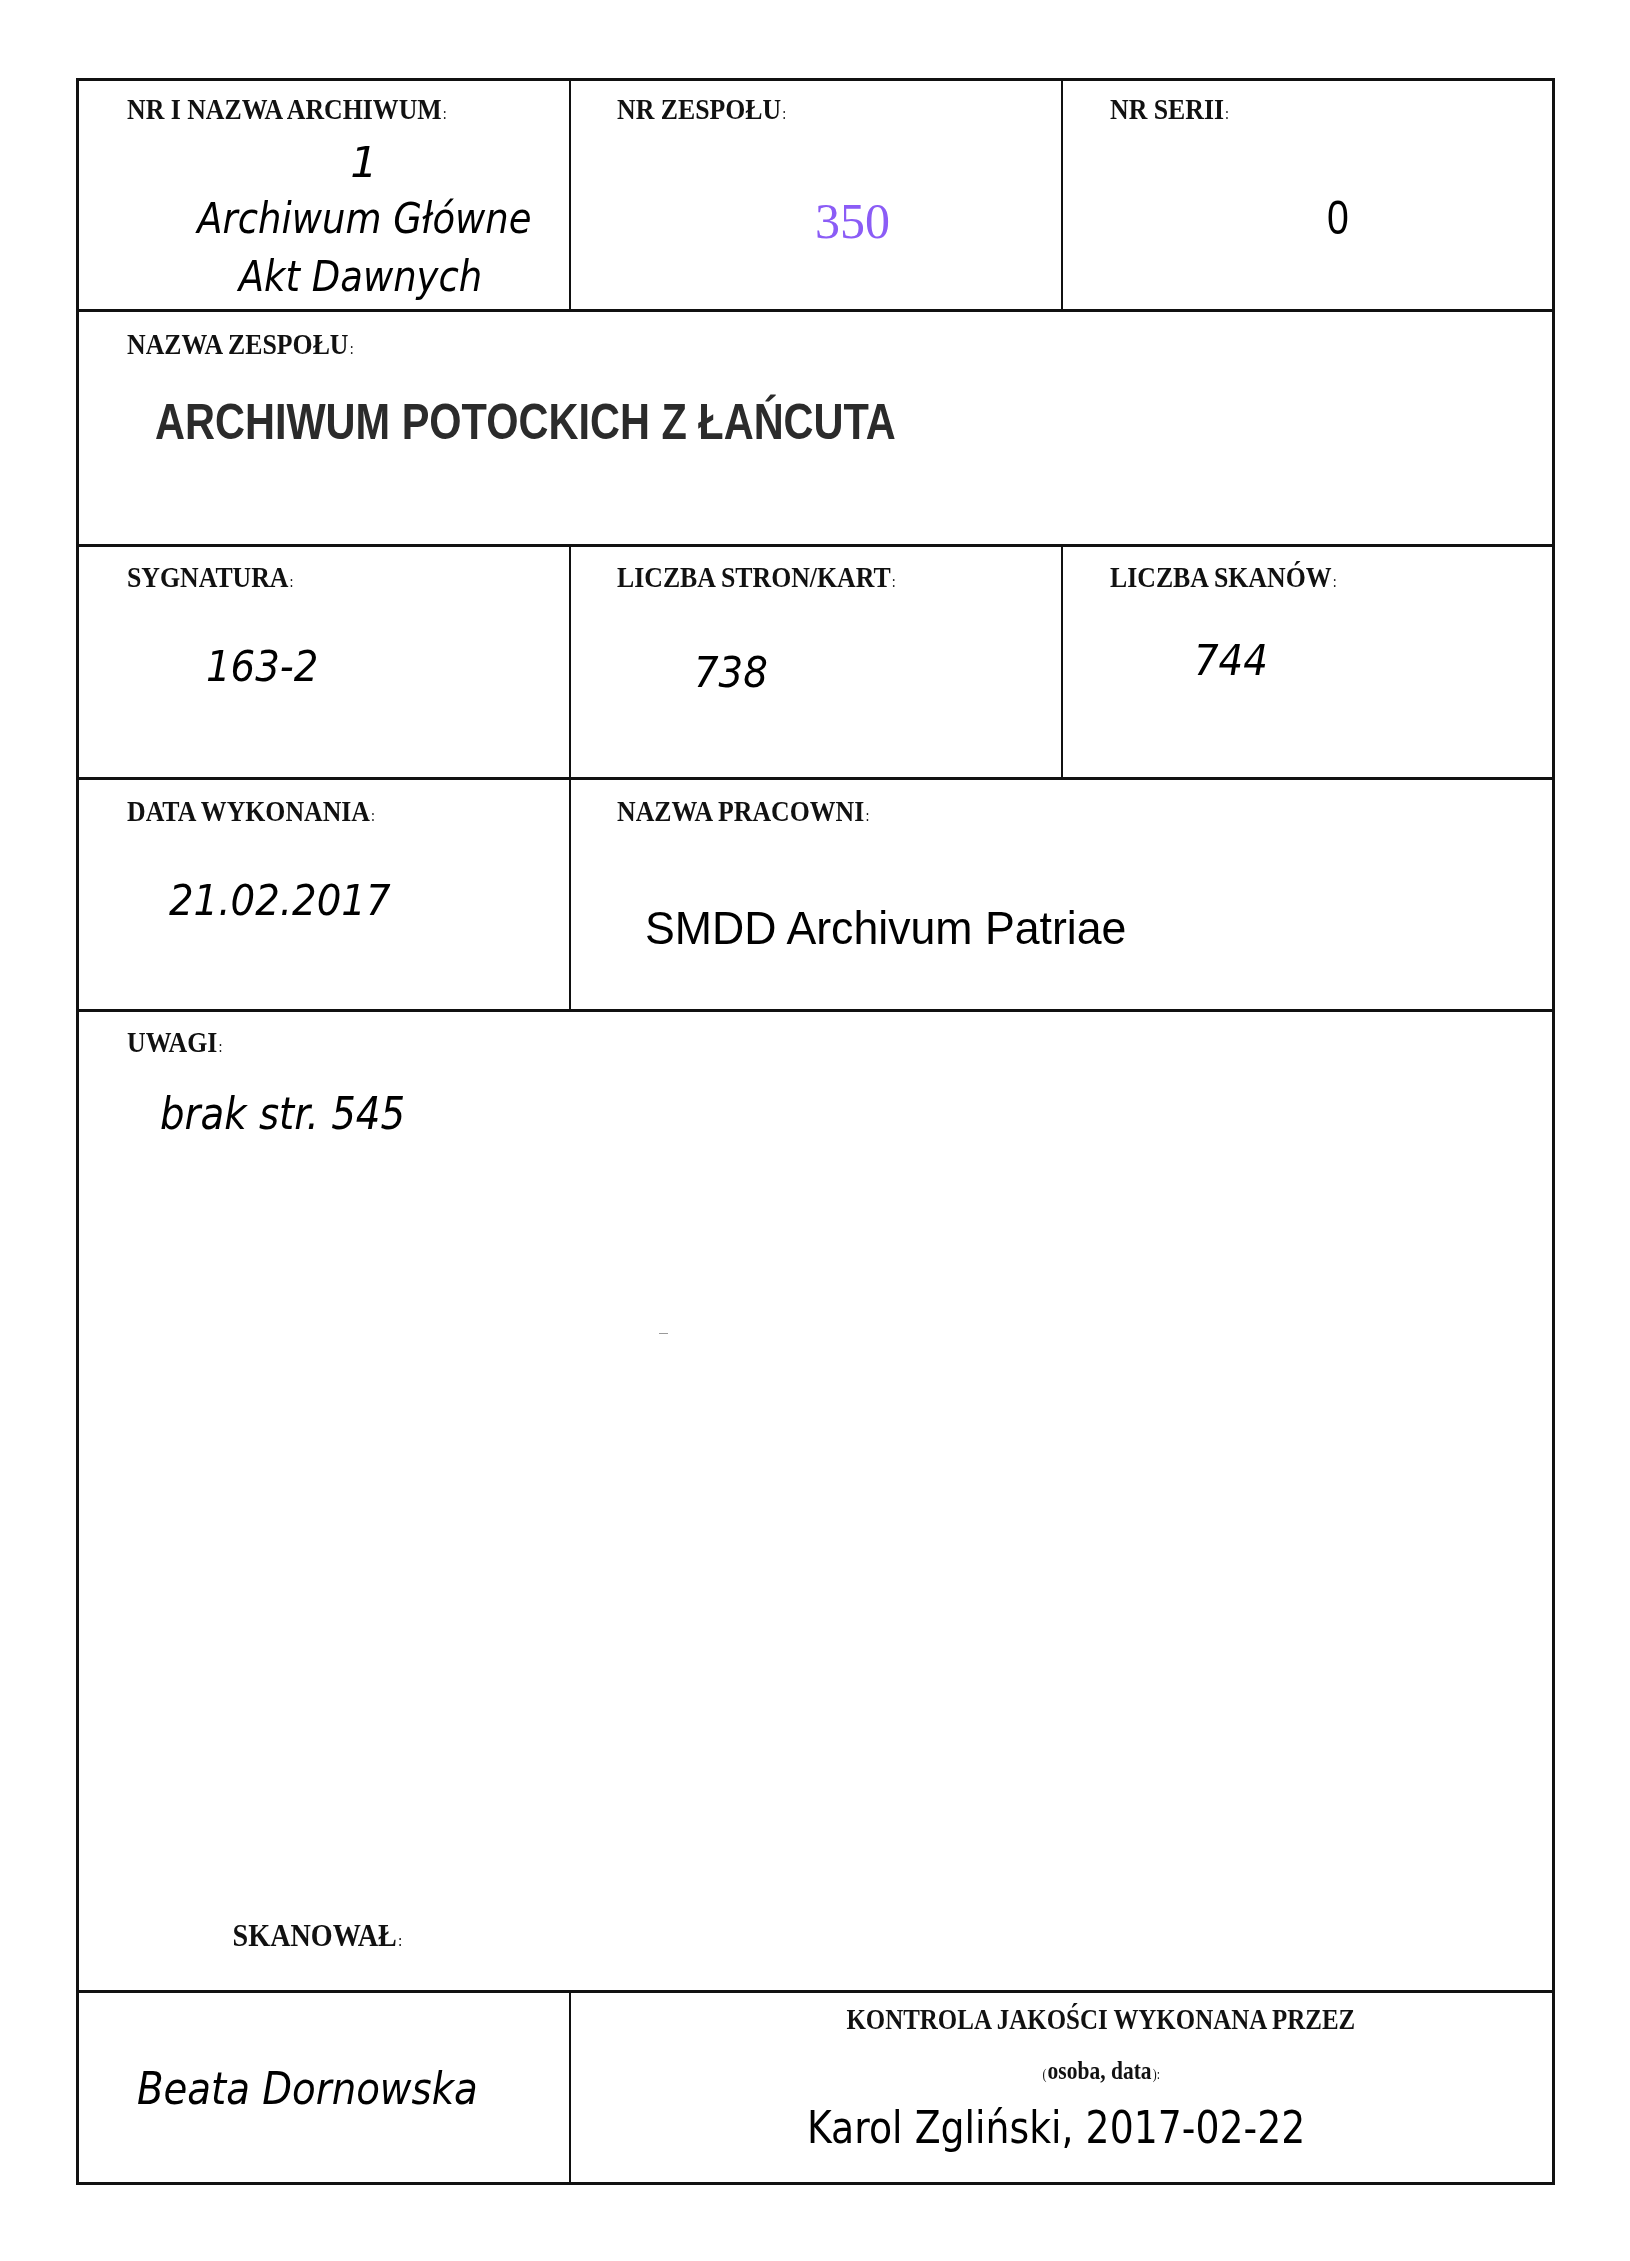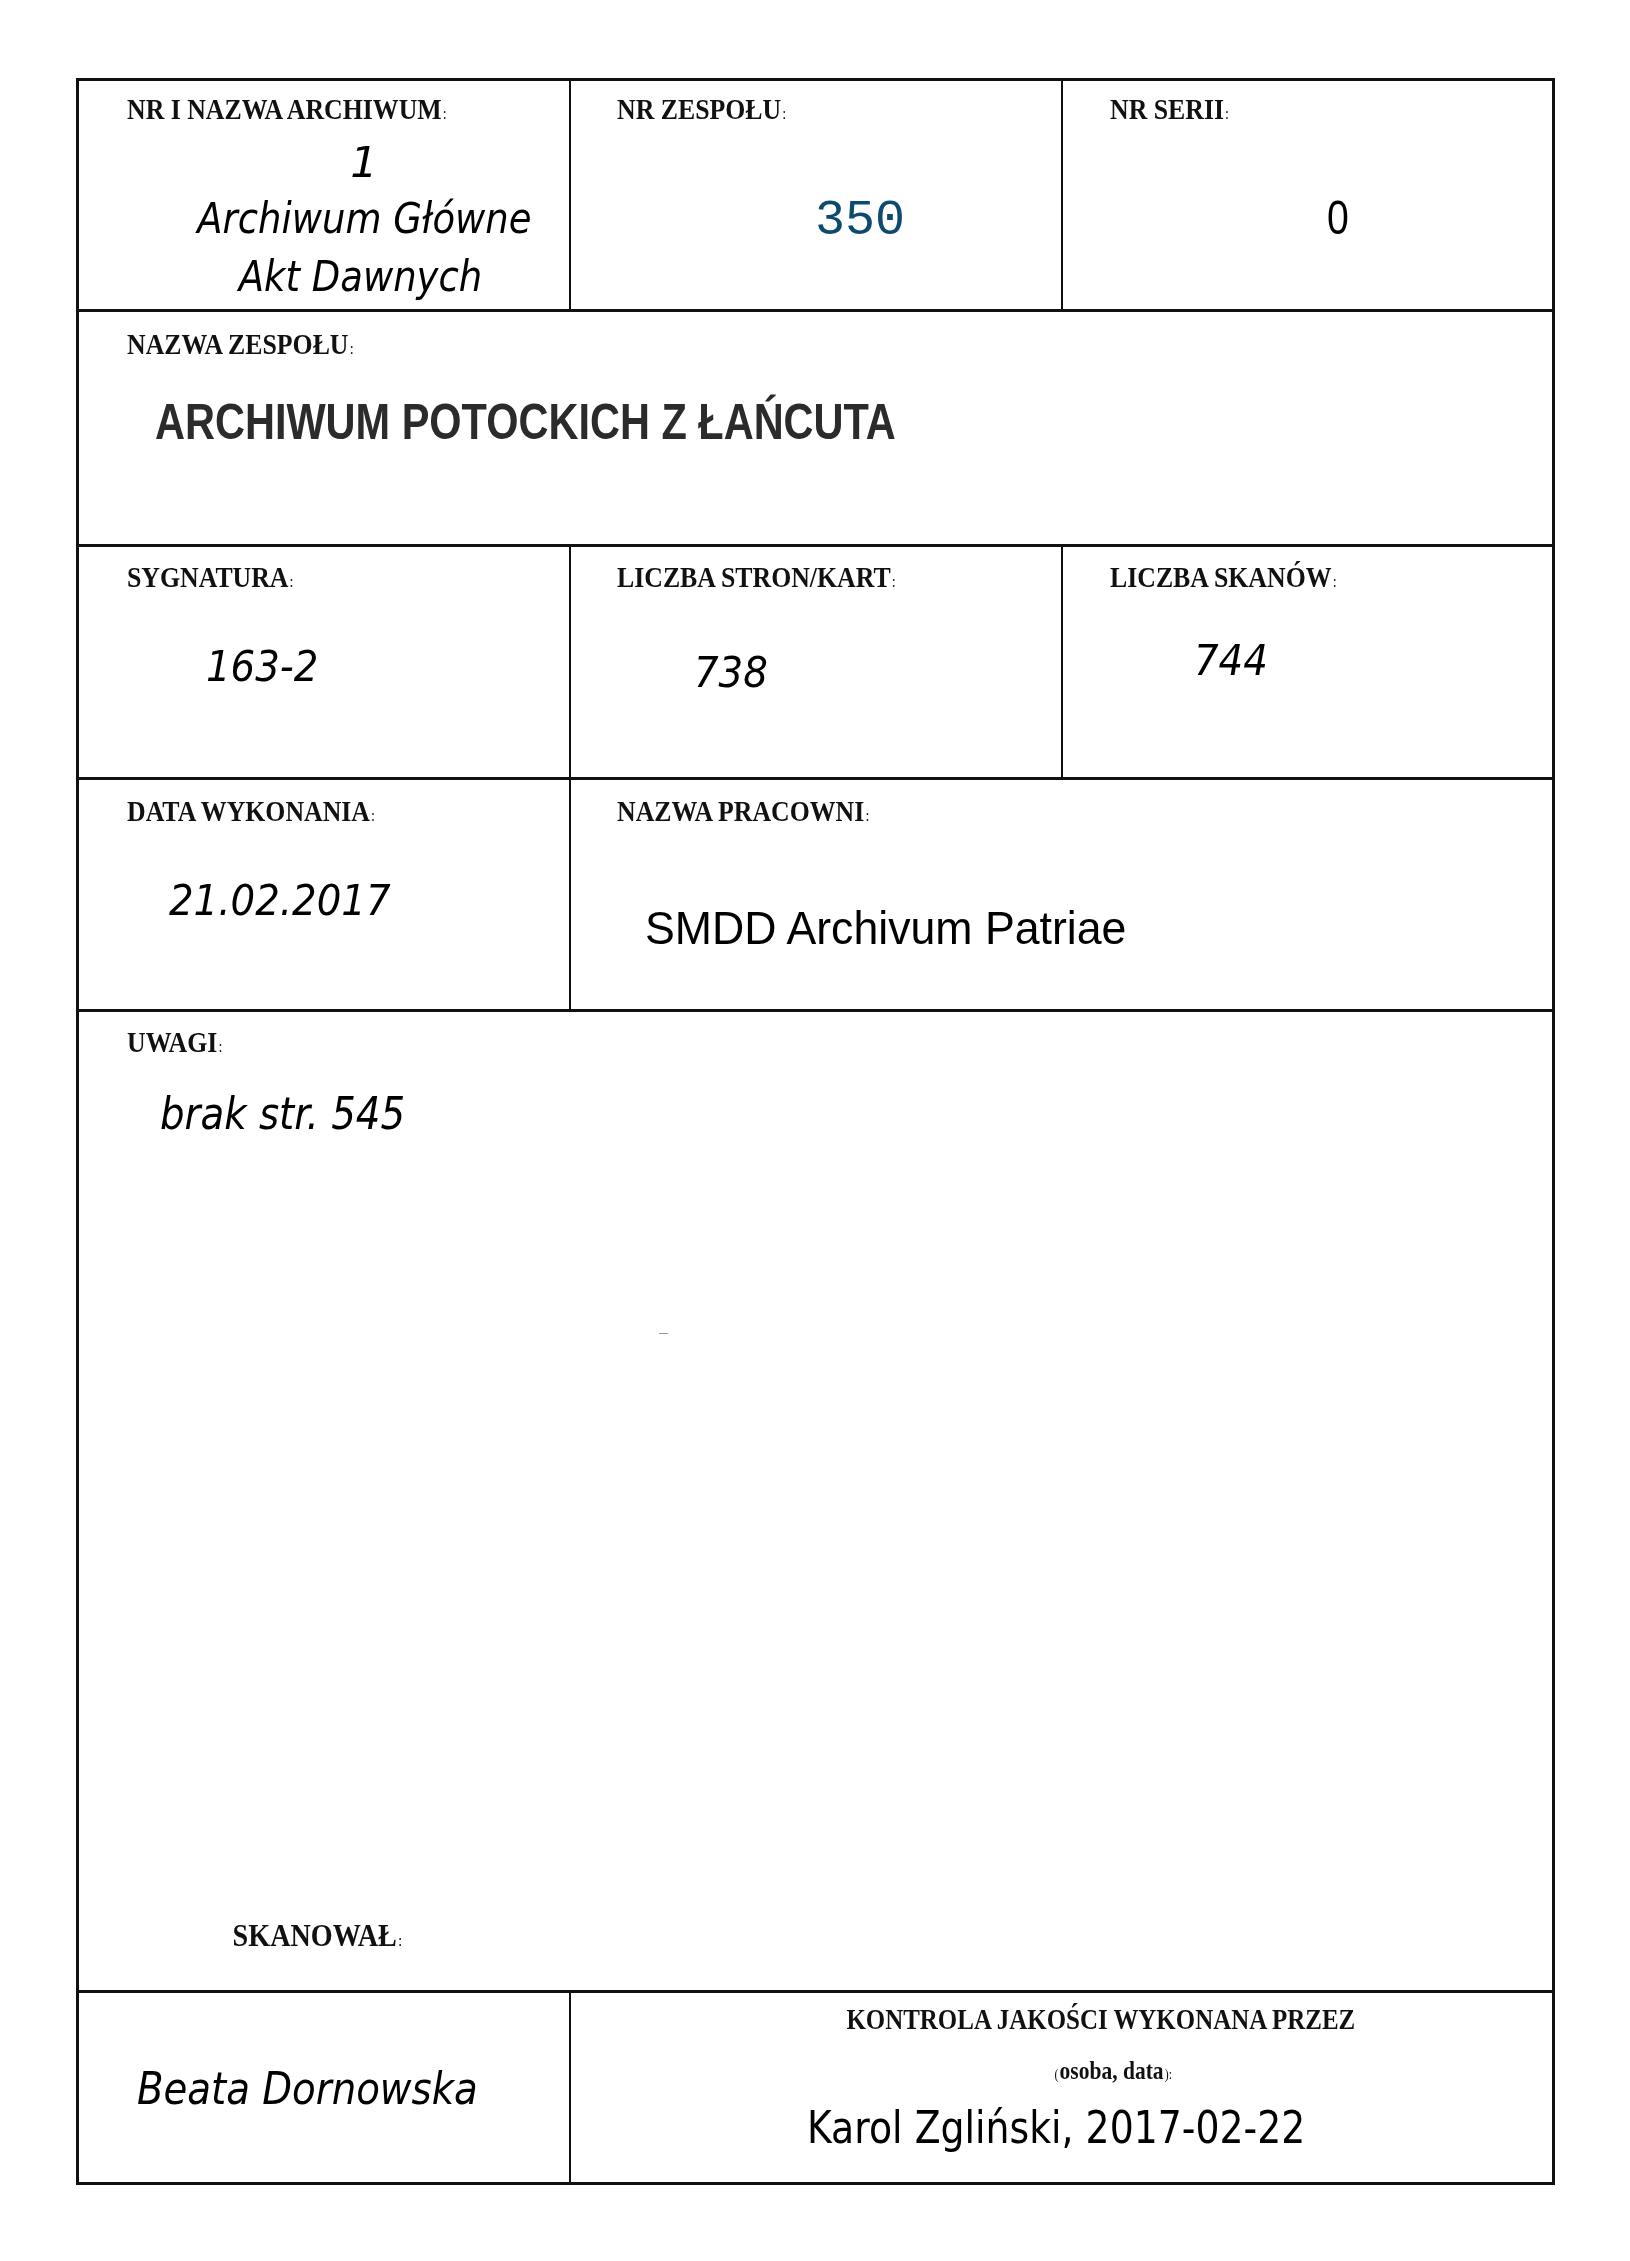--- a/index.html
+++ b/index.html
@@ -28,22 +28,22 @@
     position: absolute;
     font-family: "DejaVu Sans", "Liberation Sans", sans-serif;
     font-style: italic;
     color: #000000;
     white-space: nowrap;
     line-height: 1;
     transform-origin: left top;
   }
   .val-sans {
     position: absolute;
-    font-family: Liberation Mono, monospace;
-    color: #0c4a6e;
+    font-family: Liberation Serif, serif;
+    color: #8b5cf6;
     white-space: nowrap;
     line-height: 1;
     transform-origin: left top;
   }
   .val-title {
     position: absolute;
     font-family: "Liberation Sans", "DejaVu Sans", sans-serif;
     font-weight: bold;
     color: #2b2b2b;
     white-space: nowrap;
@@ -171,21 +171,21 @@
     </div>
     <div class="val-italic" style="left:97px; top:2066px; font-size:45px; transform:scaleX(0.86);">Beata Dornowska</div>
   </div>
 
   <div class="cell">
     <div class="center-box" style="left:571px; top:2005px; width:980px;">
       <span class="label" style="position:static; display:inline-block; font-size:29px; transform:scaleX(0.86); transform-origin:center top;">
         <span>KONTROLA JAKOŚCI WYKONANA PRZEZ</span>
       </span>
     </div>
-    <div class="center-box" style="left:571px; top:2058px; width:980px;margin-left:12px;">
+    <div class="center-box" style="left:571px; top:2058px; width:980px;">
       <span class="label" style="position:static; display:inline-block; font-size:25px; transform:scaleX(0.86); transform-origin:center top;">
         <span class="colon" style="margin:0 1.3px 0 0;">(</span><span>osoba, data</span><span class="colon">)</span><span class="colon" style="margin-left:0;">:</span>
       </span>
     </div>
     <div class="val-upright" style="left:767px; top:2105px; font-size:45px; transform:scaleX(0.84);">Karol Zgliński, 2017-02-22</div>
   </div>
 
 </div>
 
 

